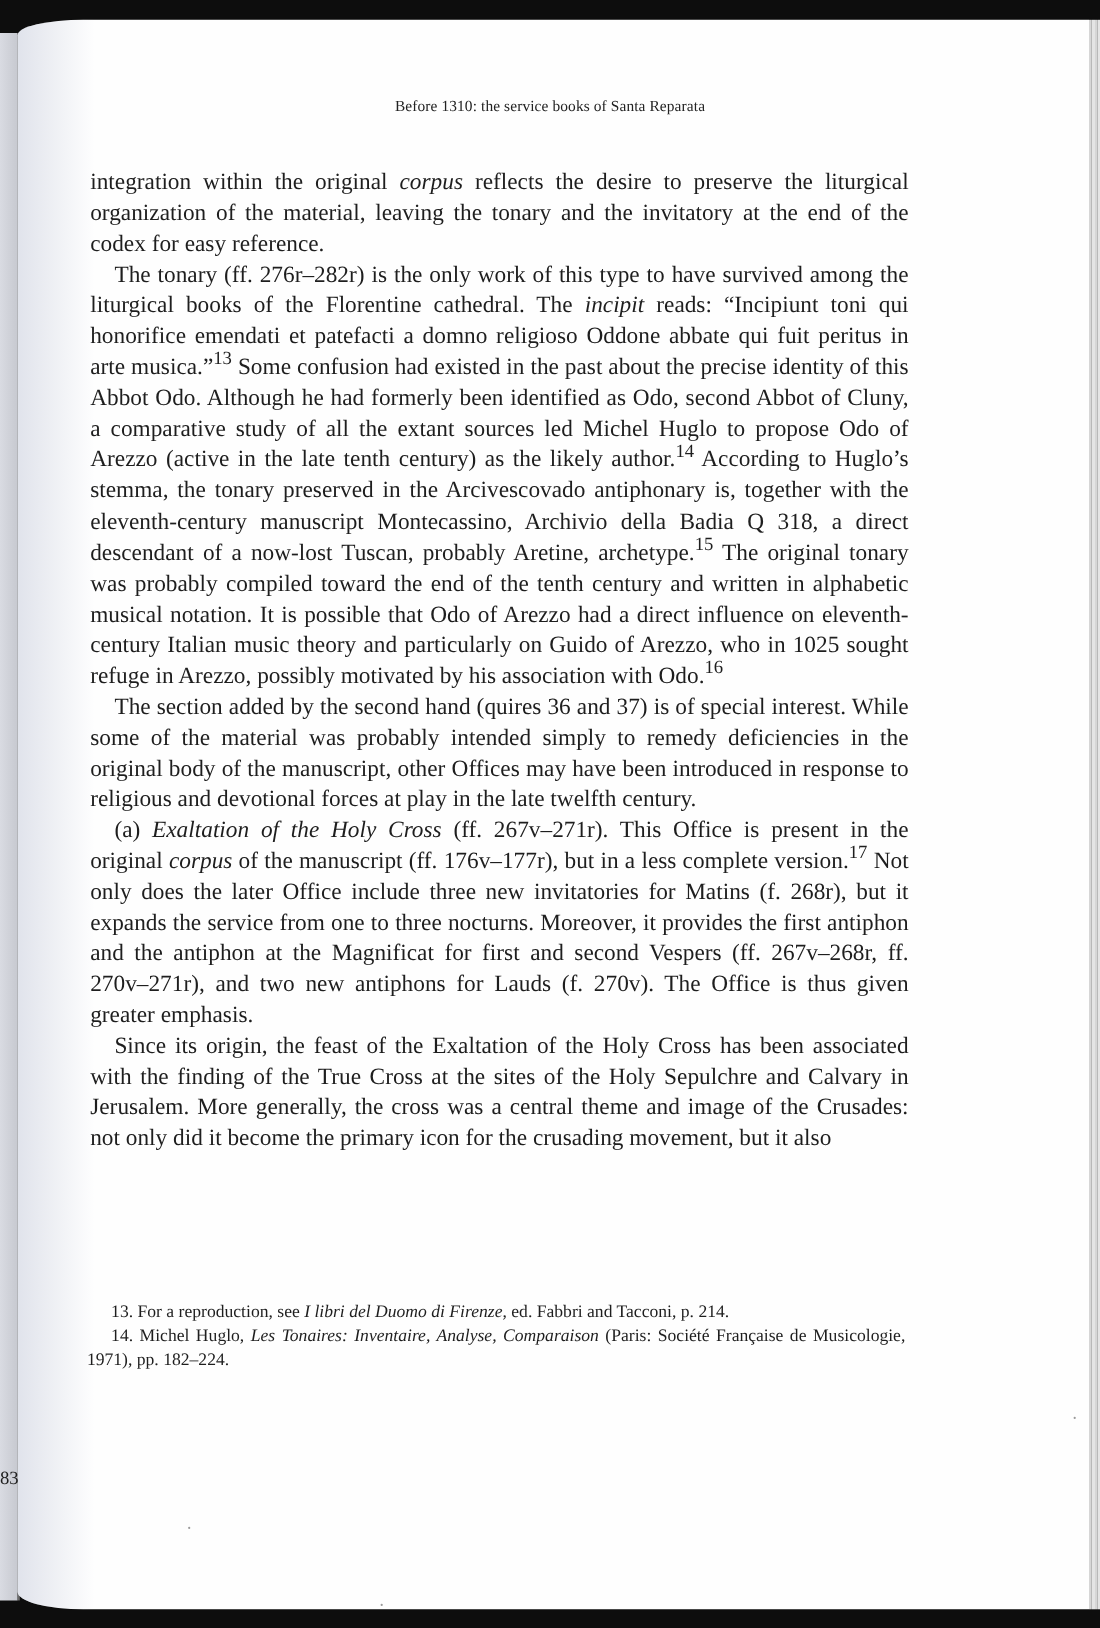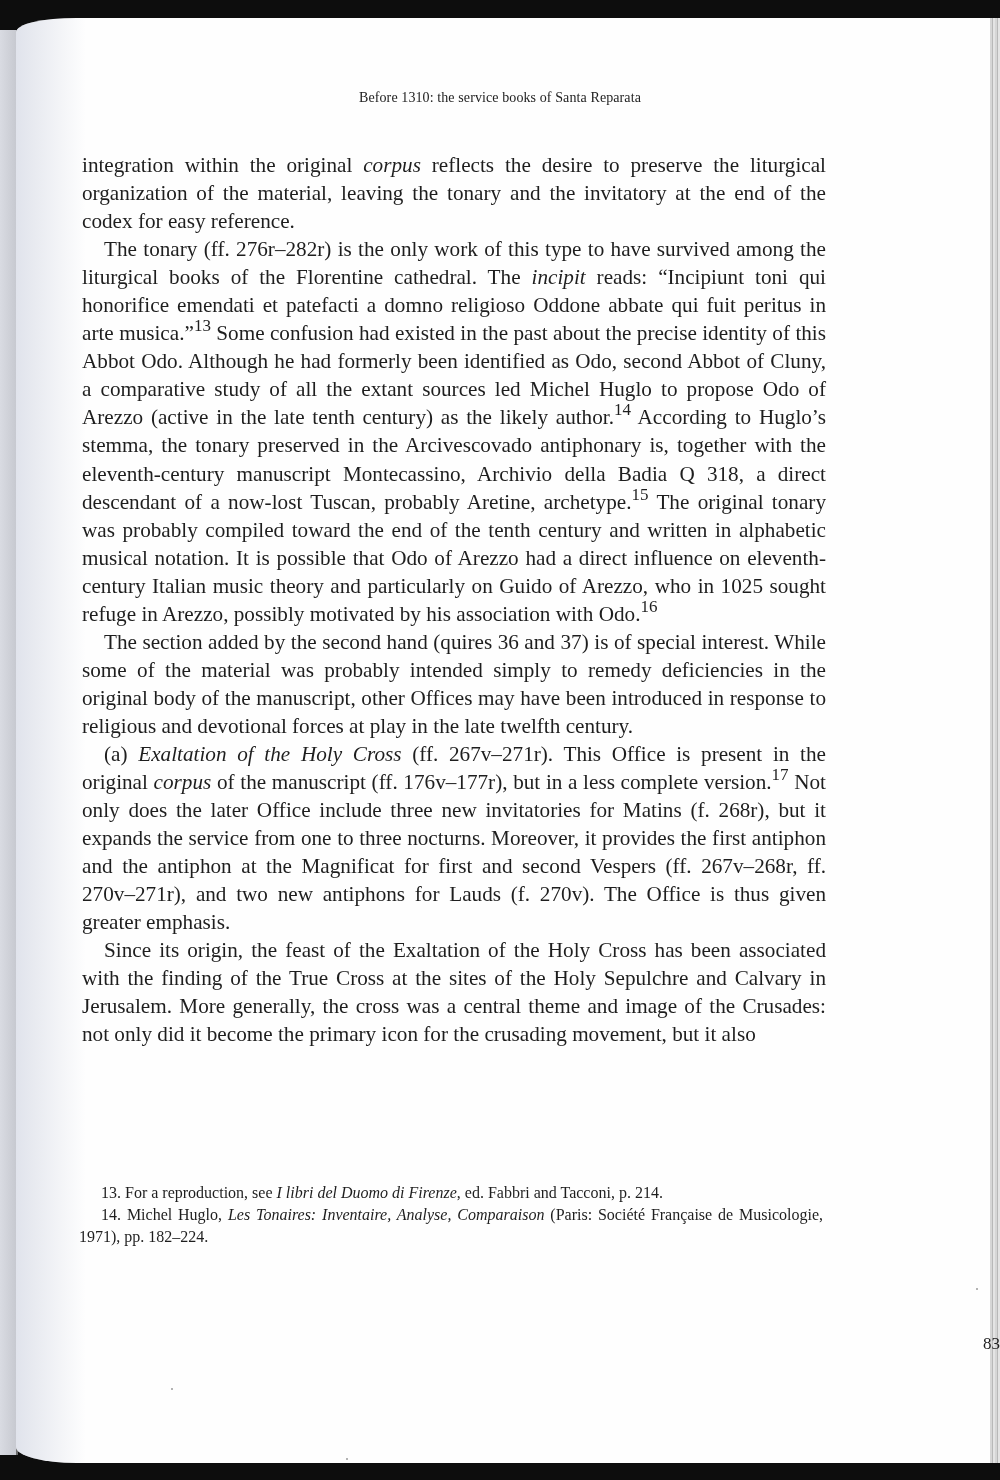--- a/index.html
+++ b/index.html
@@ -8,21 +8,21 @@
   .page { position:absolute; left:16px; top:18px; width:974px; height:1445px; background:#fefefe; border-top-left-radius:60px 14px; border-bottom-left-radius:60px 16px; }
   .page::before { content:""; position:absolute; left:0; top:0; bottom:0; width:70px; background:linear-gradient(to right,rgba(200,205,220,0.55),rgba(255,255,255,0)); border-top-left-radius:60px 14px; border-bottom-left-radius:60px 16px; }
   .right-edge { position:absolute; left:990px; top:18px; width:10px; height:1445px; background:repeating-linear-gradient(to right,#d6d6d6 0,#d6d6d6 2px,#b8b8b8 2px,#b8b8b8 3px,#e4e4e4 3px,#e4e4e4 5px); }
   .running-head { position:absolute; left:0; width:1000px; top:90px; text-align:center; font-size:14px; letter-spacing:0.1px; color:#222; }
   .body-text { position:absolute; left:82px; top:151px; width:744px; font-size:21.2px; line-height:28.05px; text-align:justify; }
   .body-text p { margin:0; text-indent:0; }
   .body-text p.indent { text-indent:22px; }
   sup { font-size:17px; line-height:0; vertical-align:9px; }
   .footnotes { position:absolute; left:79px; top:1151px; width:744px; font-size:16px; line-height:22.2px; text-align:justify;margin-top:31px; }
   .footnotes p { margin:0; text-indent:22px; }
-  .folio { position:absolute; left:0; width:1000px; top:1334px; text-align:right; font-size:17px; }
+  .folio { position:absolute; left:0; width:1000px; top:1334px; text-align:left; font-size:17px; }
   .speck { position:absolute; width:2px; height:2px; background:#9a9a9a; border-radius:1px; }
 </style>
 </head>
 <body>
 
 <div class="left-leaf"></div>
 <div class="page">
   <span class="speck" style="left:155px;top:1370px;"></span>
   <span class="speck" style="left:330px;top:1440px;"></span>
   <span class="speck" style="left:960px;top:1270px;"></span>

